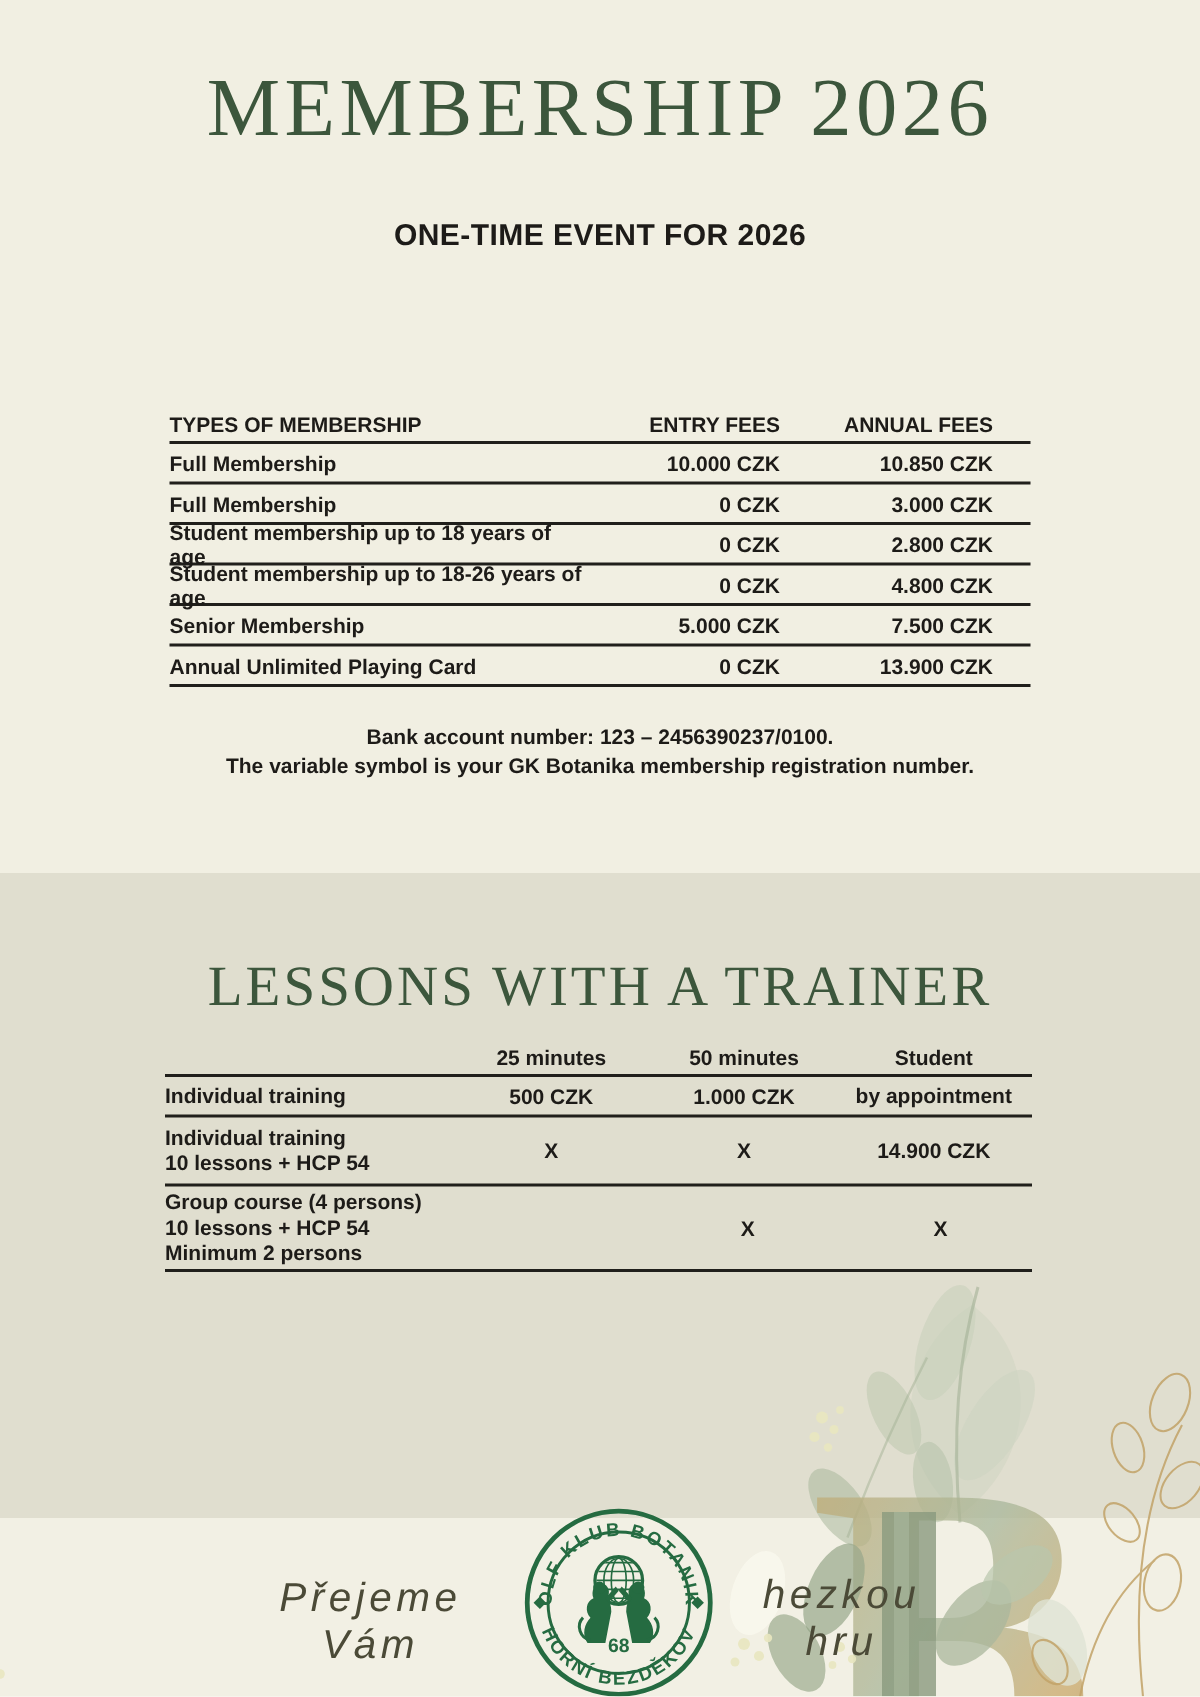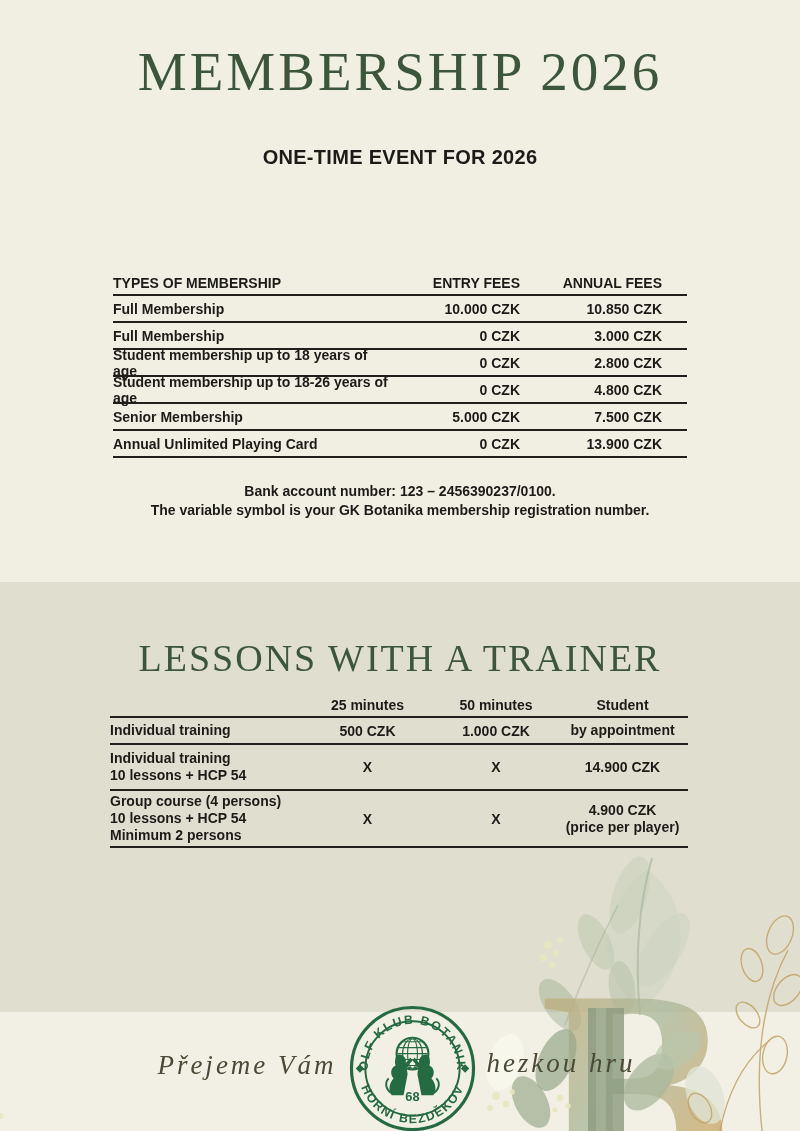--- a/index.html
+++ b/index.html
@@ -42,21 +42,21 @@
   .l-r1{height:27px}
   .l-r2{height:46px}
   .l-r3{height:57px}
   .l-c1{flex:1;text-align:left;white-space:pre-line;line-height:17px}
   .l-c2{width:135px;text-align:center}
   .l-c3{width:122px;text-align:center}
   .l-c4{width:131px;text-align:center;white-space:pre-line;line-height:17px}
   .l-note{position:absolute;left:113px;top:855px;width:600px;font-size:14px;font-weight:700}
 
   
-  .wish{position:absolute;font-family:Liberation Serif, serif;font-style:italic;
+  .wish{position:absolute;font-family:Liberation Sans, sans-serif;font-style:italic;
     color:#4b4a37;font-size:27px;letter-spacing:3px}
   .wish-left{left:152px;top:1050px;width:190px;text-align:center}
   .wish-right{left:486px;top:1048px;width:150px;text-align:center}
   .logo{position:absolute;left:348px;top:1004px;width:129px;height:129px}
 </style>
 </head>
 <body>
 
 <div class="page">
 
@@ -196,22 +196,20 @@
         <div class="l-c2">X</div>
         <div class="l-c3">X</div>
         <div class="l-c4">14.900 CZK</div>
       </div>
       <div class="l-row l-r3">
         <div class="l-c1">Group course (4 persons)
 10 lessons + HCP 54
 Minimum 2 persons</div>
         <div class="l-c2">X</div>
         <div class="l-c3">X</div>
-        <div class="l-c4">4.900 CZK
-(price per player)</div>
       </div>
     </div>
 
     <div class="wish wish-left">Přejeme Vám</div>
     <div class="wish wish-right">hezkou hru</div>
 
     <svg class="logo" viewBox="0 0 130 130">
       <defs>
         <path id="arcTop" d="M 20,65 A 45,45 0 0 1 110,65"></path>
         <path id="arcBottom" d="M 10,65 A 55,55 0 0 0 120,65"></path>

